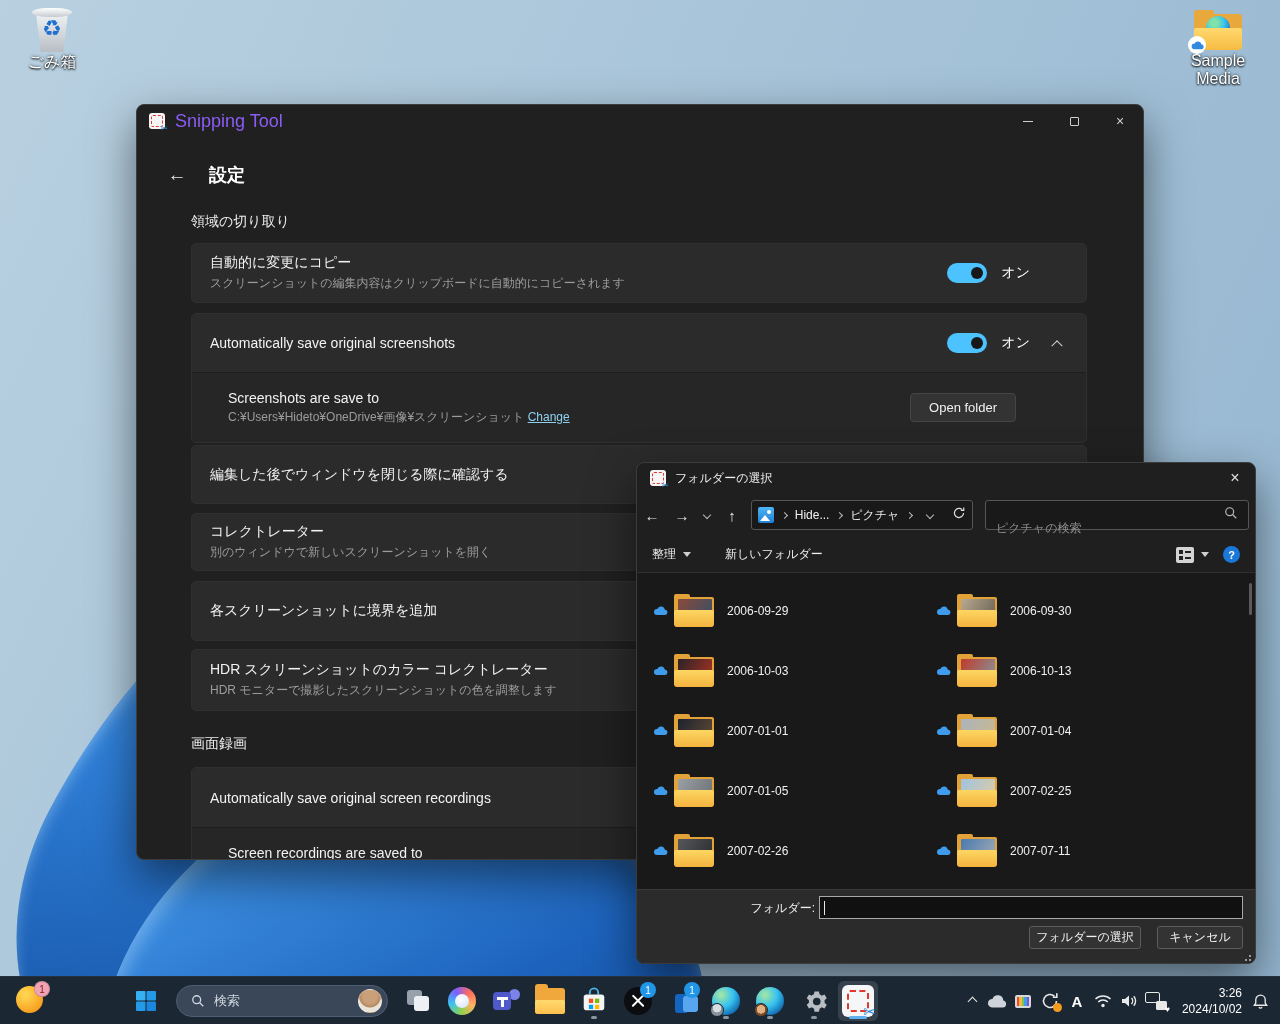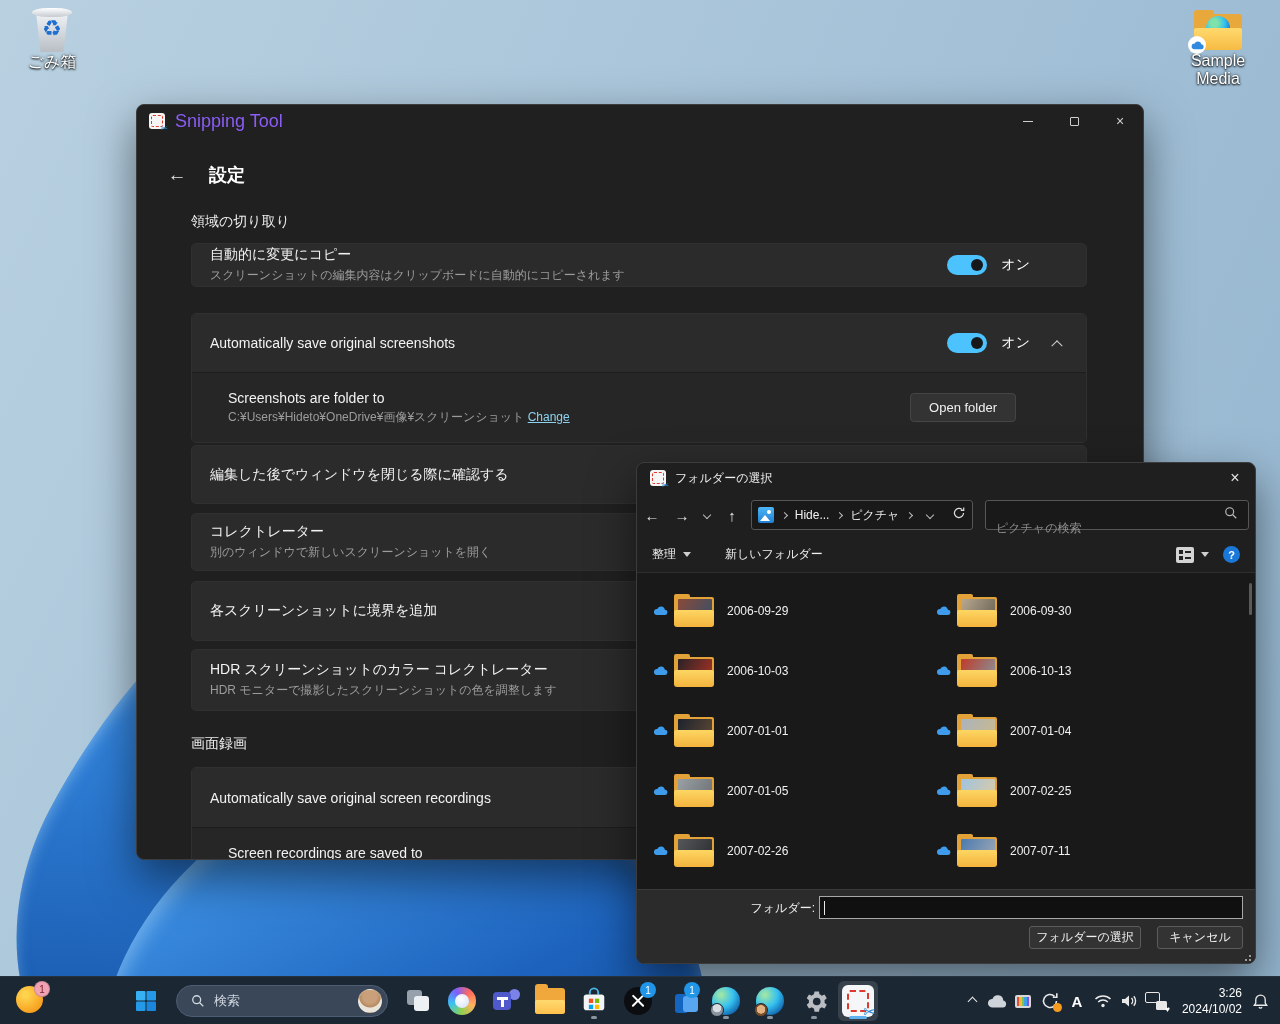--- a/index.html
+++ b/index.html
@@ -64,21 +64,21 @@
   .max-glyph { width:9px; height:9px; border:1px solid #cfcfcf; border-radius:1px; display:block; }
 
   .page-head { position:absolute; left:24px; top:158px; transform:translateY(-50%); display:flex; align-items:center; gap:16px; top:70px; }
   .back-arrow { font-size:19px; color:#e8e8e8; width:32px; height:32px; display:flex; align-items:center; justify-content:center; border-radius:4px; }
   .page-head h1 { font-size:18px; font-weight:600; color:#fff; }
   .section-label { position:absolute; left:54px; font-size:14px; color:#ececec; }
   .sec1 { top:108px; } .sec2 { top:630px; }
 
   .card, .card-grp { position:absolute; left:54px; width:896px; }
   .card { background:#2b2b2b; border:1px solid #303030; border-radius:5px; display:flex; align-items:center; padding:0 16px 0 18px; }
-  .c1 { top:138px; height:44px; }
+  .c1 { top:138px; height:60px; }
   .card-grp { border-radius:5px; overflow:hidden; border:1px solid #303030; }
   .grp1 { top:208px; }
   .grp-row { background:#2b2b2b; height:58px; display:flex; align-items:center; padding:0 16px 0 18px; }
   .grp-sub { background:#262626; border-top:1px solid #1d1d1d; min-height:70px; display:flex; align-items:center; padding:0 70px 0 36px; }
   .c3 { top:340px; height:59px; } .c4 { top:408px; height:58px; }
   .c5 { top:476px; height:60px; } .c6 { top:544px; height:62px; }
   .grp2 { top:662px; }
   .grp2 .grp-row { height:59px; }
   .grp2 .grp-sub { min-height:64px; align-items:flex-start; padding-top:17px; }
 
@@ -298,21 +298,21 @@
               <span class="knob"></span>
             </span>
           <span class="toggle-label">オン</span>
           <span class="expander">
               <span class="chv up"></span>
             </span>
         </div>
       </div>
       <div class="grp-sub">
         <div class="card-text">
-          <div class="card-title">Screenshots are folder to</div>
+          <div class="card-title">Screenshots are save to</div>
           <div class="path-line">
             <span>C:¥Users¥Hideto¥OneDrive¥画像¥スクリーンショット </span><span class="change-link">Change</span>
           </div>
         </div>
         <button class="btn-dark open-btn">Open folder</button>
       </div>
     </div>
 
     <div class="card c3">
       <div class="card-title">編集した後でウィンドウを閉じる際に確認する</div>

